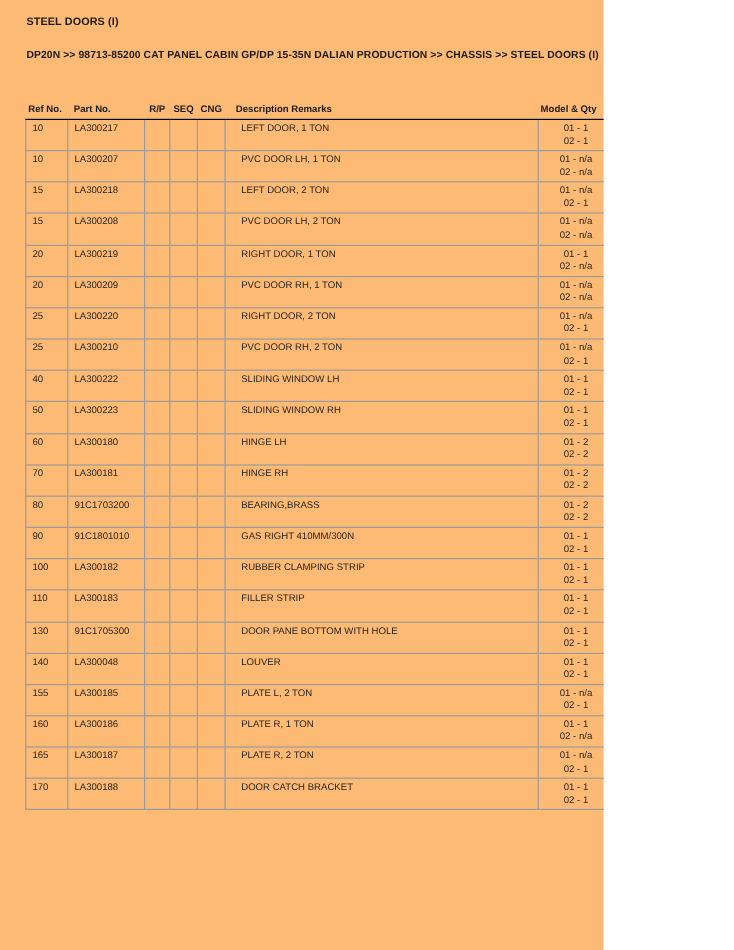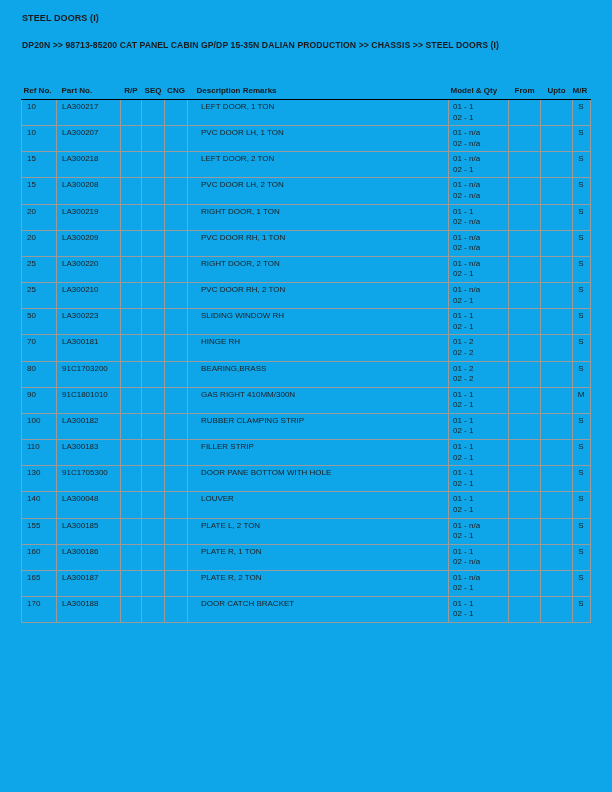--- a/index.html
+++ b/index.html
@@ -1,19 +1,19 @@
 <!DOCTYPE html>
 <html><head>
 <meta charset="utf-8">
 <style>
   html,body{margin:0;padding:0;background:#ffffff;}
   .page{
     position:relative;
-    width:612px;height:792px;
-    background:#0ea5e9;
+    width:503px;height:792px;
+    background:#fdba74;
     font-family:"Liberation Sans", sans-serif;
     color:#1a1a1a;
     overflow:hidden;
   }
   .doc-title{
     position:absolute;left:22px;top:13px;
     font-size:9px;font-weight:bold;letter-spacing:.1px;
     white-space:nowrap;
   }
   .breadcrumb{
@@ -67,21 +67,21 @@
     padding:2px 1px 0 0;
     line-height:10.5px;
     font-size:8px;
     color:#1f1f1f;
     overflow:hidden;
     white-space:nowrap;
   }
   tbody td.col-ref{padding-left:5px;}
   tbody td.col-part{padding-left:5px;}
   tbody td.col-desc{padding-left:13px;}
-  tbody td.col-model{padding-left:4px;}
+  tbody td.col-model{padding-left:4px;text-align:center;}
   tbody td.col-mr{text-align:center;padding-left:0;}
 </style>
 </head>
 <body>
 
 <div class="page">
   <div class="doc-title">STEEL DOORS (I)</div>
   <div class="breadcrumb">DP20N &gt;&gt; 98713-85200 CAT PANEL CABIN GP/DP 15-35N DALIAN PRODUCTION &gt;&gt; CHASSIS &gt;&gt; STEEL DOORS (I)</div>
 
   <div class="table-wrap">
@@ -227,29 +227,59 @@
             <td class="col-desc">PVC DOOR RH, 2 TON</td>
             <td class="col-model">
               <div>01 - n/a</div>
               <div>02 - 1</div>
             </td>
             <td class="col-from"></td>
             <td class="col-upto"></td>
             <td class="col-mr">S</td>
           </tr>
           <tr>
+            <td class="col-ref">40</td>
+            <td class="col-part">LA300222</td>
+            <td class="col-rp"></td>
+            <td class="col-seq"></td>
+            <td class="col-cng"></td>
+            <td class="col-desc">SLIDING WINDOW LH</td>
+            <td class="col-model">
+              <div>01 - 1</div>
+              <div>02 - 1</div>
+            </td>
+            <td class="col-from"></td>
+            <td class="col-upto"></td>
+            <td class="col-mr">S</td>
+          </tr>
+          <tr>
             <td class="col-ref">50</td>
             <td class="col-part">LA300223</td>
             <td class="col-rp"></td>
             <td class="col-seq"></td>
             <td class="col-cng"></td>
             <td class="col-desc">SLIDING WINDOW RH</td>
             <td class="col-model">
               <div>01 - 1</div>
               <div>02 - 1</div>
+            </td>
+            <td class="col-from"></td>
+            <td class="col-upto"></td>
+            <td class="col-mr">S</td>
+          </tr>
+          <tr>
+            <td class="col-ref">60</td>
+            <td class="col-part">LA300180</td>
+            <td class="col-rp"></td>
+            <td class="col-seq"></td>
+            <td class="col-cng"></td>
+            <td class="col-desc">HINGE LH</td>
+            <td class="col-model">
+              <div>01 - 2</div>
+              <div>02 - 2</div>
             </td>
             <td class="col-from"></td>
             <td class="col-upto"></td>
             <td class="col-mr">S</td>
           </tr>
           <tr>
             <td class="col-ref">70</td>
             <td class="col-part">LA300181</td>
             <td class="col-rp"></td>
             <td class="col-seq"></td>

